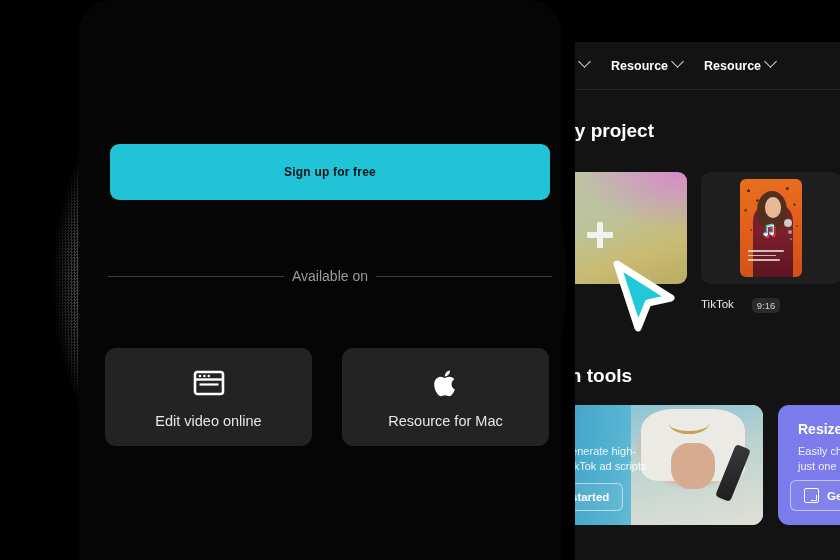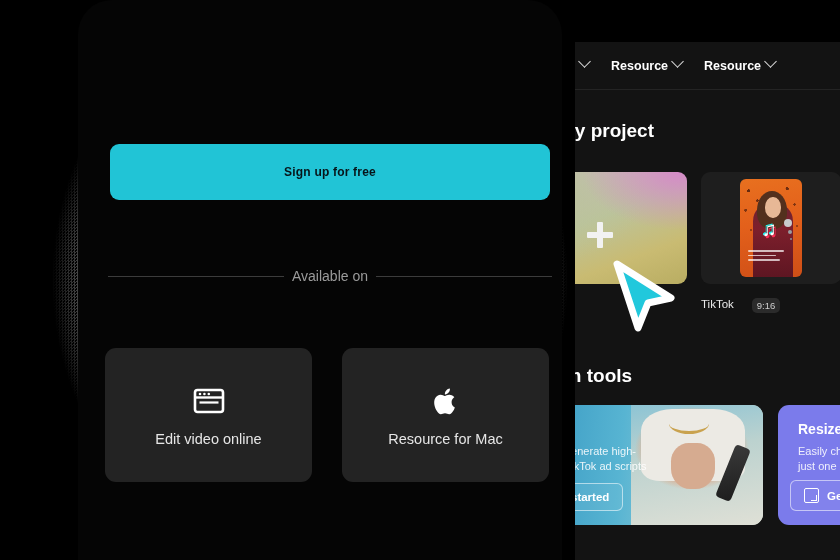--- a/index.html
+++ b/index.html
@@ -395,21 +395,21 @@
   }
   #store-row {
     position: absolute;
     left: 27px;
     top: 348px;
     display: flex;
     gap: 30px;
   }
   .store-btn {
     width: 207px;
-    height: 134px;
+    height: 98px;
     border-radius: 11px;
     background: #232323;
     display: flex;
     flex-direction: column;
     align-items: center;
     justify-content: center;
     gap: 13px;
   }
   .store-label {
     color: #e6e6e6;

